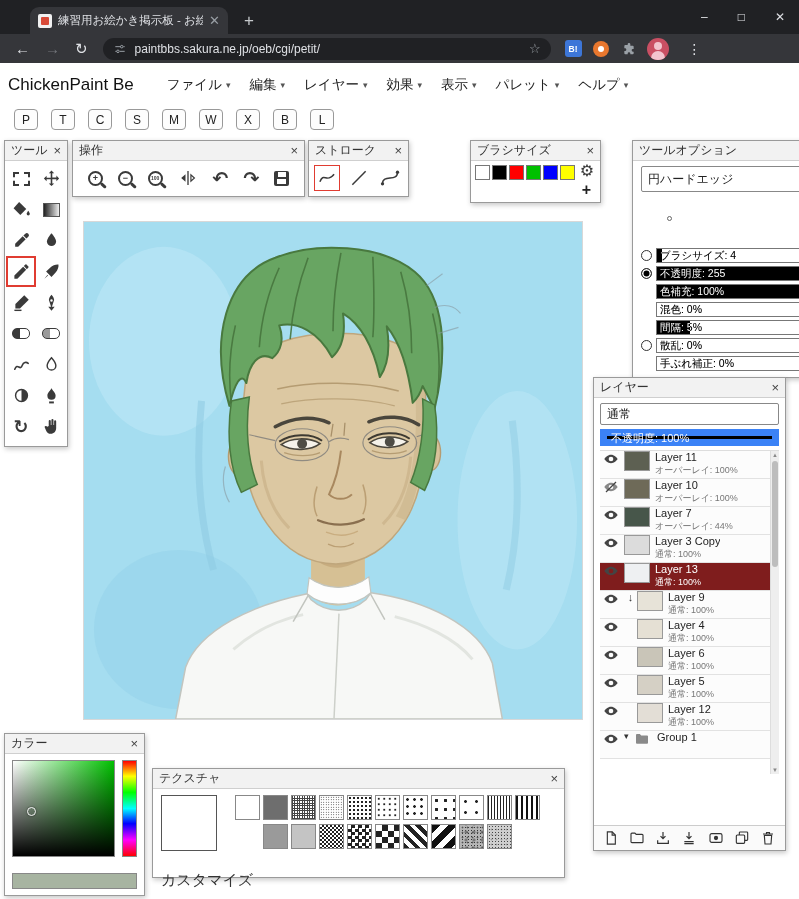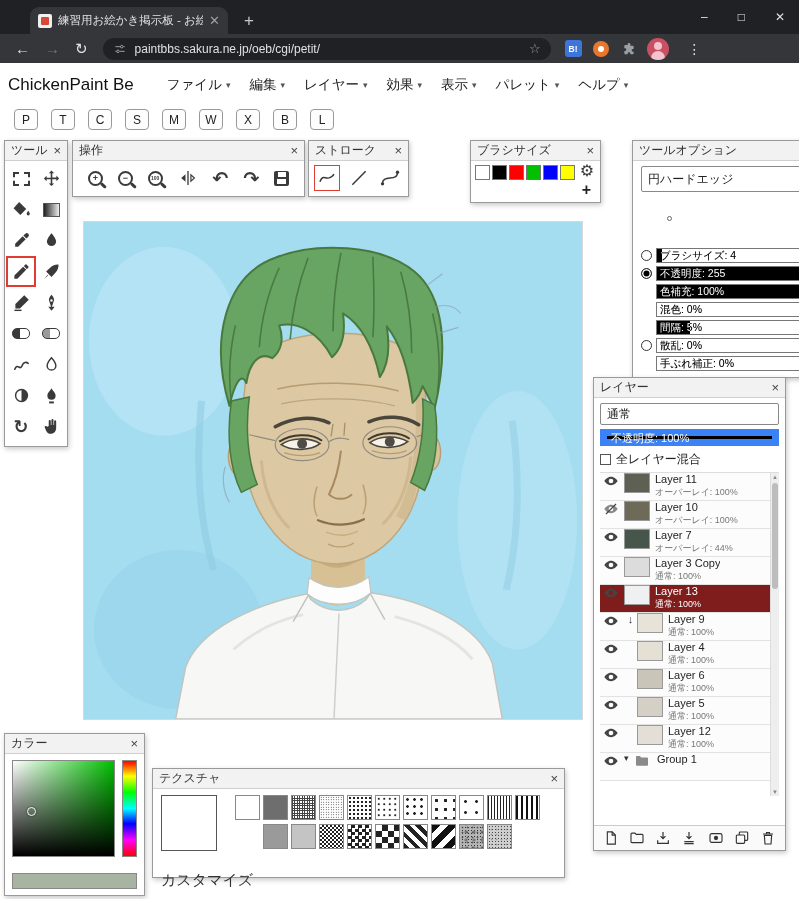--- a/index.html
+++ b/index.html
@@ -634,24 +634,20 @@
       <div class="ptitle">
         <span>レイヤー</span>
         <span class="pclose">×</span>
       </div>
       <div class="lay-body">
         <div class="blend-select">通常</div>
         <div class="opacity-bar">
           <span>不透明度: 100%</span>
         </div>
         <div id="layer-opts">
-            <label class="chk-row">
-              <span class="chk"></span>
-              <span>全レイヤー混合</span>
-            </label>
           </div>
         <div id="layer-list">
           <div class="layer-row">
               <span class="eye">
                 <svg viewBox="0 0 24 24">
                   <path d="M12 5.7C7.2 5.7 3.5 9.6 2.1 12c1.4 2.4 5.1 6.3 9.9 6.3s8.5-3.9 9.9-6.3C20.5 9.6 16.8 5.7 12 5.7zm0 9.8a3.5 3.5 0 1 1 0-7 3.5 3.5 0 0 1 0 7z" fill="#444"></path>
                 </svg>
               </span>
               <span class="thumb" style="background: rgb(93, 96, 82);"></span>
               <span class="ltext">

